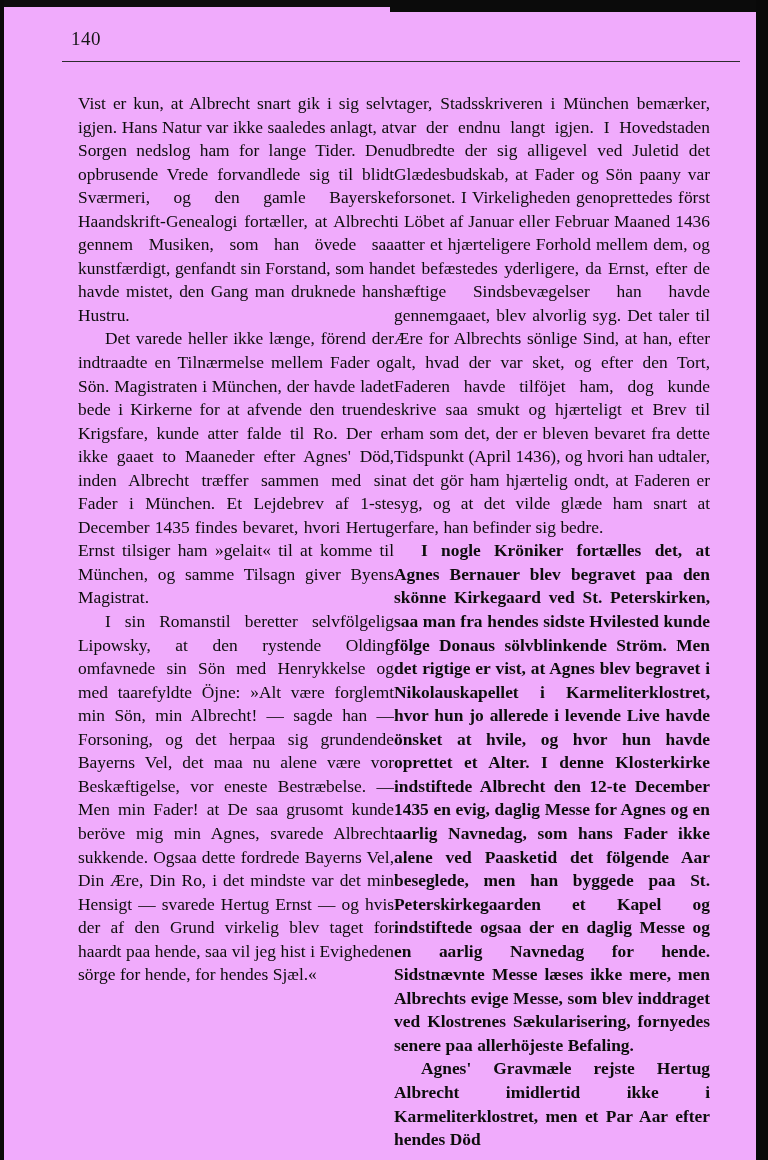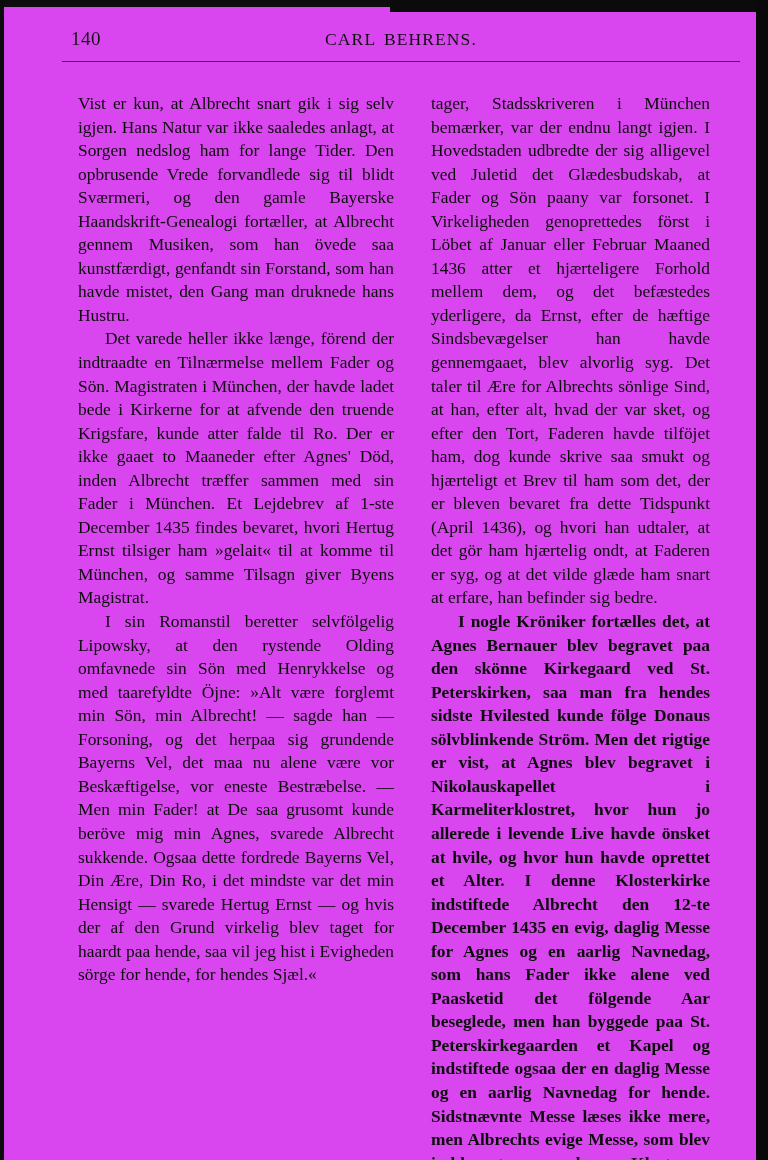--- a/index.html
+++ b/index.html
@@ -13,21 +13,21 @@
     position: relative;
     overflow: hidden;
     font-family: "Liberation Serif", "DejaVu Serif", serif;
     color: #000000;
   }
 
   
   .page {
     position: absolute;
     inset: 0;
-    background: #d946ef;
+    background: #f0abfc;
   }
 
   
   .scan-edge-left {
     position: absolute;
     left: 0; top: 0;
     width: 4px; height: 1160px;
     background: #0b0b0b;
   }
   .scan-edge-right {
@@ -107,50 +107,49 @@
     text-indent: 0;
     hyphens: none;
     word-spacing: 0.2px;
     color: #0d0d0d;
   }
   p.para + p.para {
     text-indent: 1.55em;
   }
   .col.right p.para {
     text-indent: 0;
-    margin-left: 37px;
   }
   .col.right p.para.indent {
     text-indent: 1.55em;
     font-weight: bold;
   }
 </style>
 </head>
 <body>
 
 <div class="page">
 
   <div class="scan-edge-top"></div>
   <div class="scan-edge-top-right"></div>
   <div class="scan-edge-left"></div>
   <div class="scan-edge-right"></div>
 
   <div class="runhead">
     <div class="folio">140</div>
-    <div class="runhead-title">CARL BEHRENS.</div>
   </div>
   <div class="runhead-rule"></div>
 
   <div class="columns">
 
     <div class="col left">
       <p class="para">Vist er kun, at Albrecht snart gik i sig selv igjen. Hans Natur var ikke saaledes anlagt, at Sorgen nedslog ham for lange Tider. Den opbrusende Vrede forvandlede sig til blidt Sværmeri, og den gamle Bayerske Haandskrift-Genealogi fortæller, at Albrecht gennem Musiken, som han övede saa kunstfærdigt, genfandt sin Forstand, som han havde mistet, den Gang man druknede hans Hustru.</p>
       <p class="para">Det varede heller ikke længe, förend der indtraadte en Tilnærmelse mellem Fader og Sön. Magistraten i München, der havde ladet bede i Kirkerne for at afvende den truende Krigsfare, kunde atter falde til Ro. Der er ikke gaaet to Maaneder efter Agnes' Död, inden Albrecht træffer sammen med sin Fader i München. Et Lejdebrev af 1-ste December 1435 findes bevaret, hvori Hertug Ernst tilsiger ham »gelait« til at komme til München, og samme Tilsagn giver Byens Magistrat.</p>
       <p class="para">I sin Romanstil beretter selvfölgelig Lipowsky, at den rystende Olding omfavnede sin Sön med Henrykkelse og med taarefyldte Öjne: »Alt være forglemt min Sön, min Albrecht! — sagde han — Forsoning, og det herpaa sig grundende Bayerns Vel, det maa nu alene være vor Beskæftigelse, vor eneste Bestræbelse. — Men min Fader! at De saa grusomt kunde beröve mig min Agnes, svarede Albrecht sukkende. Ogsaa dette fordrede Bayerns Vel, Din Ære, Din Ro, i det mindste var det min Hensigt — svarede Hertug Ernst — og hvis der af den Grund virkelig blev taget for haardt paa hende, saa vil jeg hist i Evigheden sörge for hende, for hendes Sjæl.«</p>
     </div>
 
     <div class="col right">
       <p class="para">tager, Stadsskriveren i München bemærker, var der endnu langt igjen. I Hovedstaden udbredte der sig alligevel ved Juletid det Glædesbudskab, at Fader og Sön paany var forsonet. I Virkeligheden genoprettedes först i Löbet af Januar eller Februar Maaned 1436 atter et hjærteligere Forhold mellem dem, og det befæstedes yderligere, da Ernst, efter de hæftige Sindsbevægelser han havde gennemgaaet, blev alvorlig syg. Det taler til Ære for Albrechts sönlige Sind, at han, efter alt, hvad der var sket, og efter den Tort, Faderen havde tilföjet ham, dog kunde skrive saa smukt og hjærteligt et Brev til ham som det, der er bleven bevaret fra dette Tidspunkt (April 1436), og hvori han udtaler, at det gör ham hjærtelig ondt, at Faderen er syg, og at det vilde glæde ham snart at erfare, han befinder sig bedre.</p>
       <p class="para indent">I nogle Kröniker fortælles det, at Agnes Bernauer blev begravet paa den skönne Kirkegaard ved St. Peterskirken, saa man fra hendes sidste Hvilested kunde fölge Donaus sölvblinkende Ström. Men det rigtige er vist, at Agnes blev begravet i Nikolauskapellet i Karmeliterklostret, hvor hun jo allerede i levende Live havde önsket at hvile, og hvor hun havde oprettet et Alter. I denne Klosterkirke indstiftede Albrecht den 12-te December 1435 en evig, daglig Messe for Agnes og en aarlig Navnedag, som hans Fader ikke alene ved Paasketid det fölgende Aar beseglede, men han byggede paa St. Peterskirkegaarden et Kapel og indstiftede ogsaa der en daglig Messe og en aarlig Navnedag for hende. Sidstnævnte Messe læses ikke mere, men Albrechts evige Messe, som blev inddraget ved Klostrenes Sækularisering, fornyedes senere paa allerhöjeste Befaling.</p>
+      <p class="para indent">Agnes' Gravmæle rejste Hertug Albrecht imidlertid ikke i Karmeliterklostret, men et Par Aar efter hendes Död</p>
     </div>
 
   </div>
 </div>
 
 </body></html>

